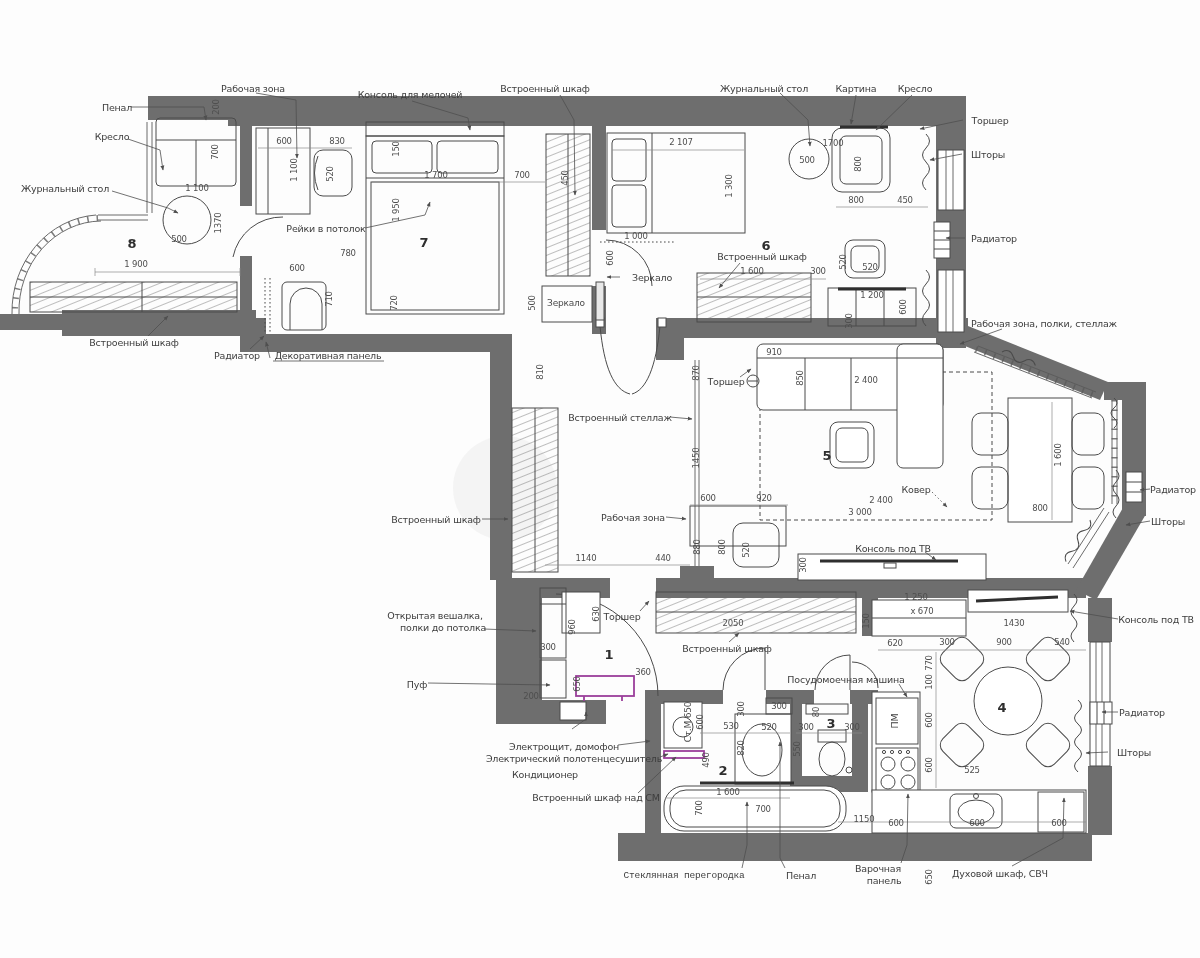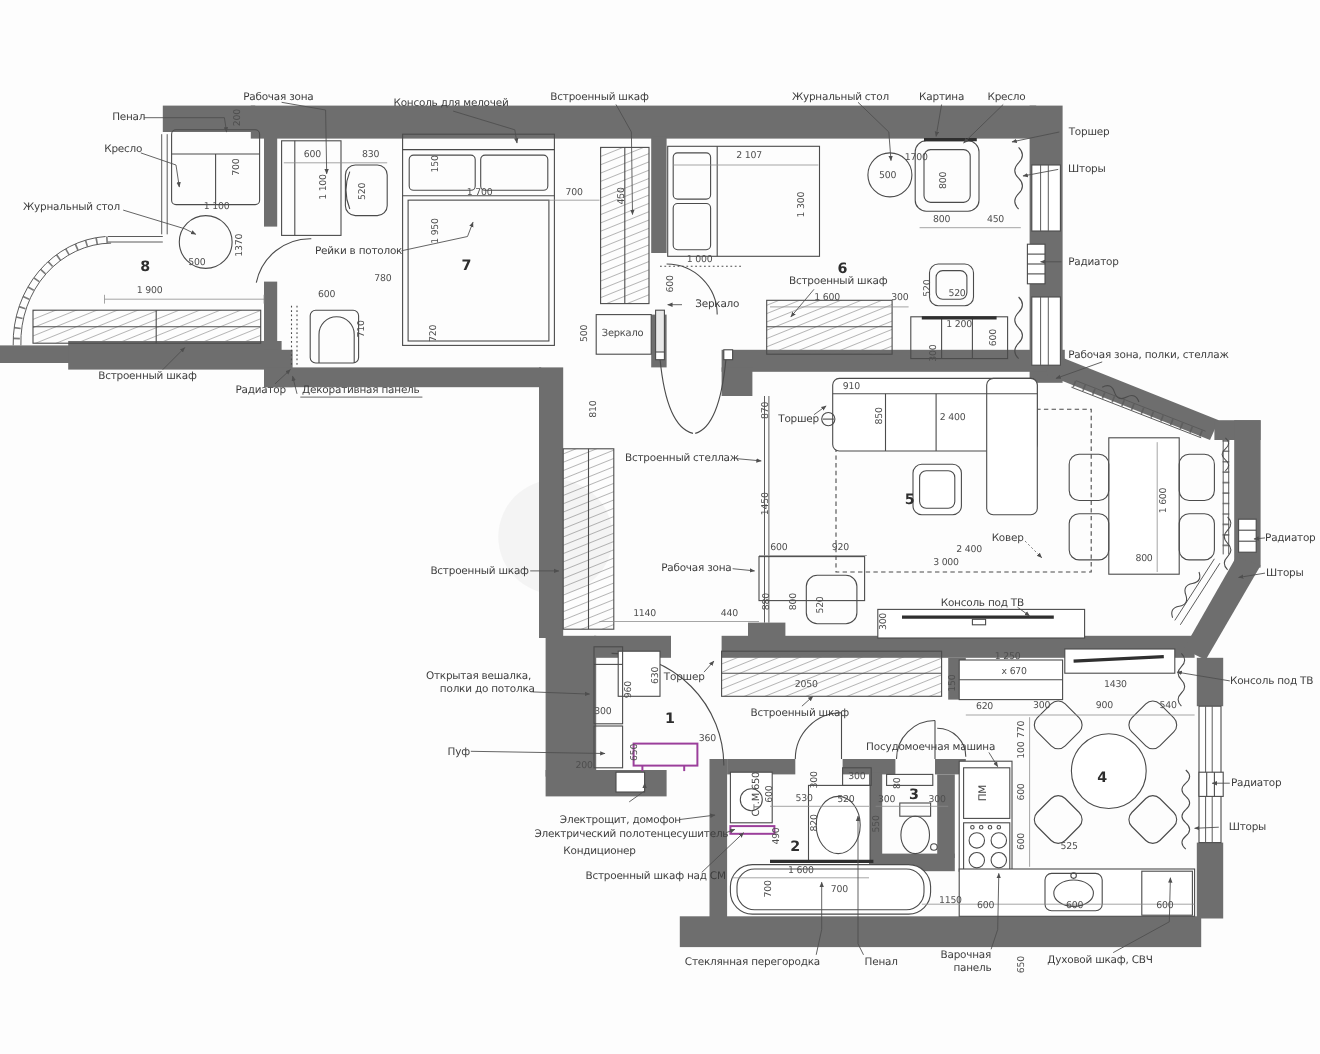--- a/index.html
+++ b/index.html
@@ -399,21 +399,21 @@
       <div class="lbl" style="left: 435px; top: 615px;">Открытая вешалка,</div>
       <div class="lbl" style="left: 443px; top: 627px;">полки до потолка</div>
       <div class="lbl" style="left: 417px; top: 684px;">Пуф</div>
       <div class="lbl" style="left: 545px; top: 734px; margin-top: 40px;">Кондиционер</div>
       <div class="lbl" style="left: 564px; top: 746px;">Электрощит, домофон</div>
       <div class="lbl" style="left: 574px; top: 758px;">Электрический полотенцесушитель</div>
       <div class="lbl" style="left: 596px; top: 797px;">Встроенный шкаф над СМ</div>
       <div class="lbl" style="left: 846px; top: 679px;">Посудомоечная машина</div>
       <div class="lbl" style="left: 1142px; top: 712px;">Радиатор</div>
       <div class="lbl" style="left: 1134px; top: 752px;">Шторы</div>
-      <div class="lbl" style="left: 684px; top: 875px;">Стеклянная перегородка</div>
+      <div class="lbl" style="left: 684px; top: 875px; font-family: Liberation Mono, monospace;">Стеклянная перегородка</div>
       <div class="lbl" style="left: 801px; top: 875px;">Пенал</div>
       <div class="lbl" style="left: 878px; top: 868px;">Варочная</div>
       <div class="lbl" style="left: 884px; top: 880px;">панель</div>
       <div class="lbl" style="left: 1000px; top: 873px;">Духовой шкаф, СВЧ</div>
       <div class="lbl rot small" style="left: 688px; top: 722px;">Ст.М 650</div>
       <div class="lbl rot" style="left: 894px; top: 721px;">ПМ</div>
       <div class="dim rot" style="left: 216px; top: 107px;">200</div>
       <div class="dim rot" style="left: 215px; top: 152px;">700</div>
       <div class="dim" style="left: 197px; top: 188px;">1 100</div>
       <div class="dim" style="left: 179px; top: 239px;">500</div>

